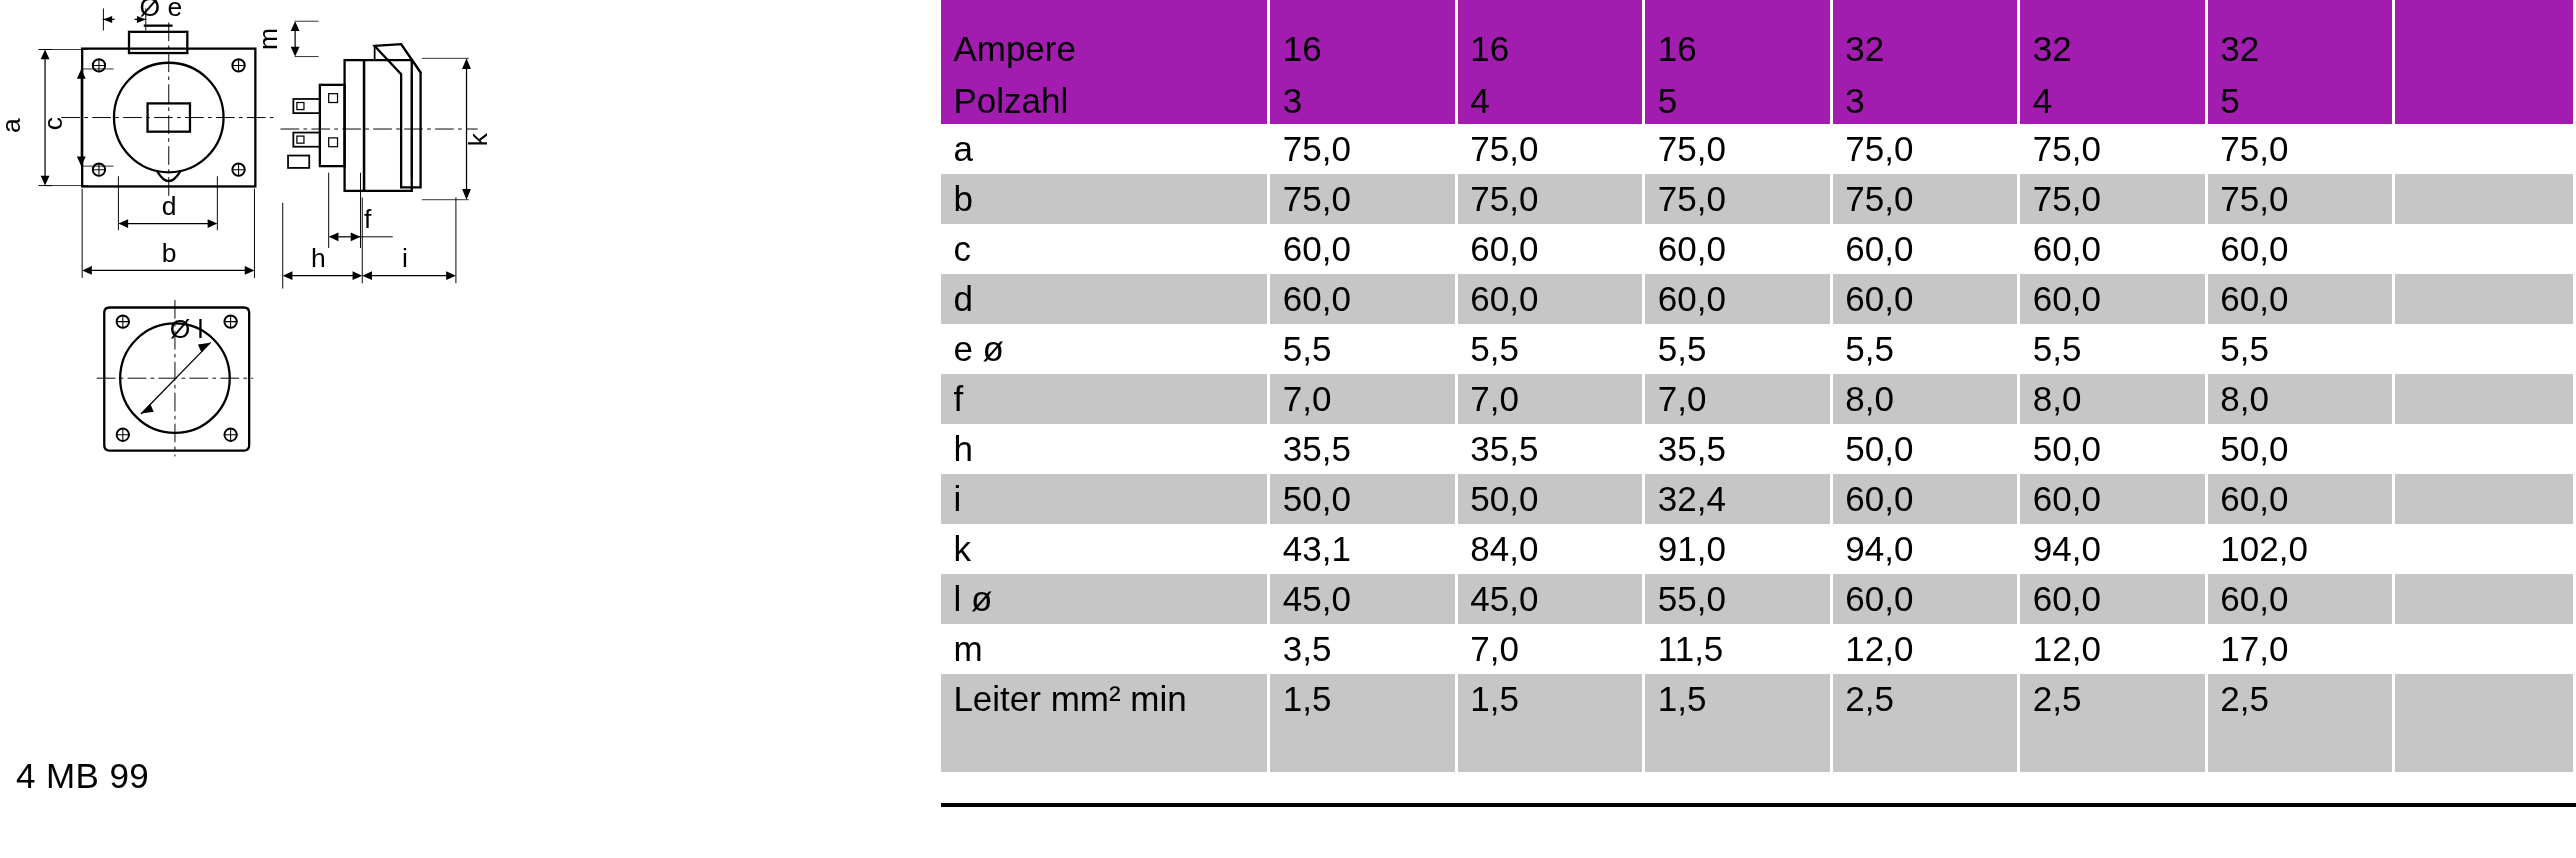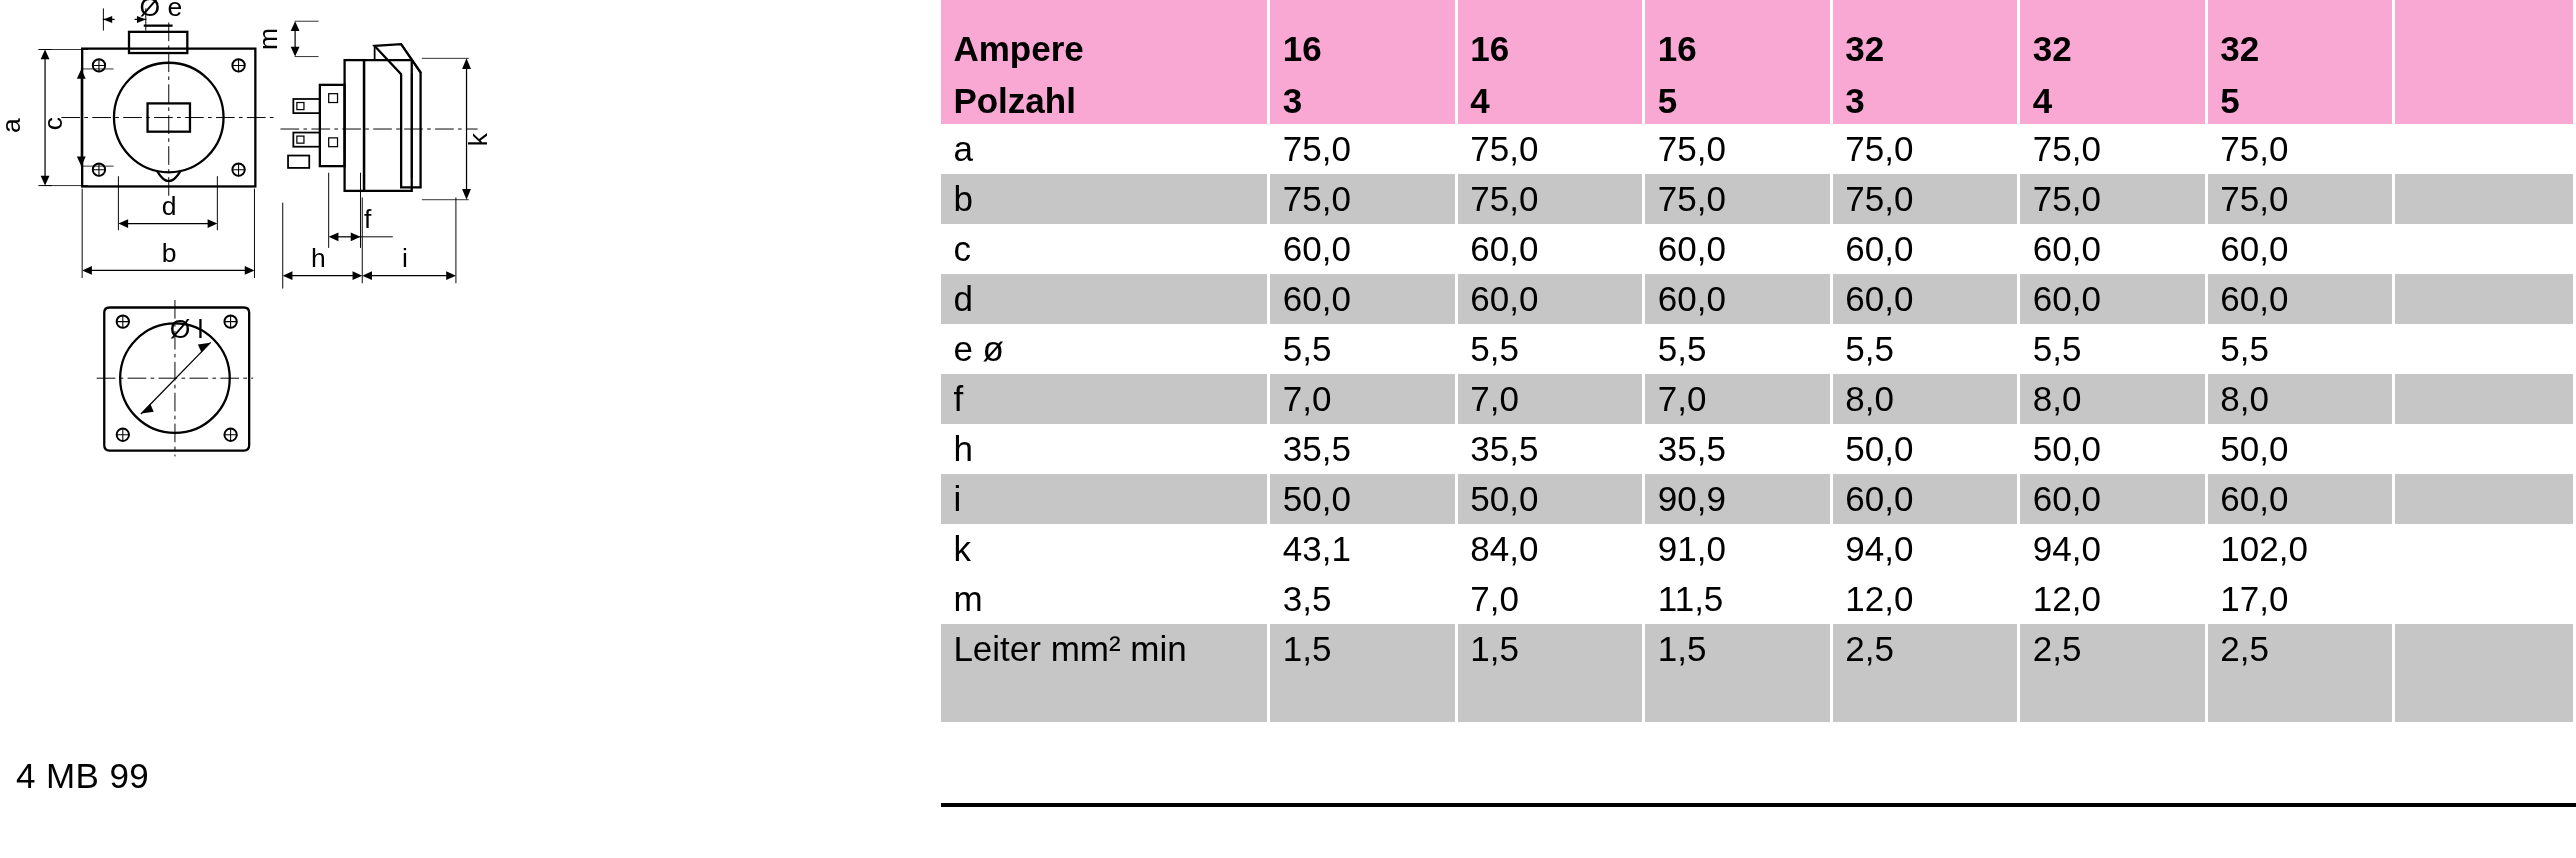--- a/index.html
+++ b/index.html
@@ -69,22 +69,22 @@
   }
   table.spec tr.shaded td,
   table.spec tr.shaded th {
     background: #c6c6c6;
   }
   table.spec tr.plain td,
   table.spec tr.plain th {
     background: #ffffff;
   }
   table.spec tr.head th {
-    font-weight: bold;
-    background: #f9a8d4;
+    font-weight: normal;
+    background: #a21caf;
     height: 46px;
     padding-top: 1.8px;
   }
   table.spec tr.head.first th { padding-top: 21px; height: 55px; }
   table.spec tr.spacer td { height: 48px; }
 
   .rule-top {
     position: absolute;
     left: 941px;
     top: 0;
@@ -341,36 +341,46 @@
           <td>35,5</td>
           <td>50,0</td>
           <td>50,0</td>
           <td>50,0</td>
           <td></td>
         </tr>
         <tr class="shaded">
           <td>i</td>
           <td>50,0</td>
           <td>50,0</td>
-          <td>90,9</td>
+          <td>32,4</td>
           <td>60,0</td>
           <td>60,0</td>
           <td>60,0</td>
           <td></td>
         </tr>
         <tr class="plain">
           <td>k</td>
           <td>43,1</td>
           <td>84,0</td>
           <td>91,0</td>
           <td>94,0</td>
           <td>94,0</td>
           <td>102,0</td>
           <td></td>
         </tr>
+        <tr class="shaded">
+          <td>l ø</td>
+          <td>45,0</td>
+          <td>45,0</td>
+          <td>55,0</td>
+          <td>60,0</td>
+          <td>60,0</td>
+          <td>60,0</td>
+          <td></td>
+        </tr>
         <tr class="plain">
           <td>m</td>
           <td>3,5</td>
           <td>7,0</td>
           <td>11,5</td>
           <td>12,0</td>
           <td>12,0</td>
           <td>17,0</td>
           <td></td>
         </tr>

